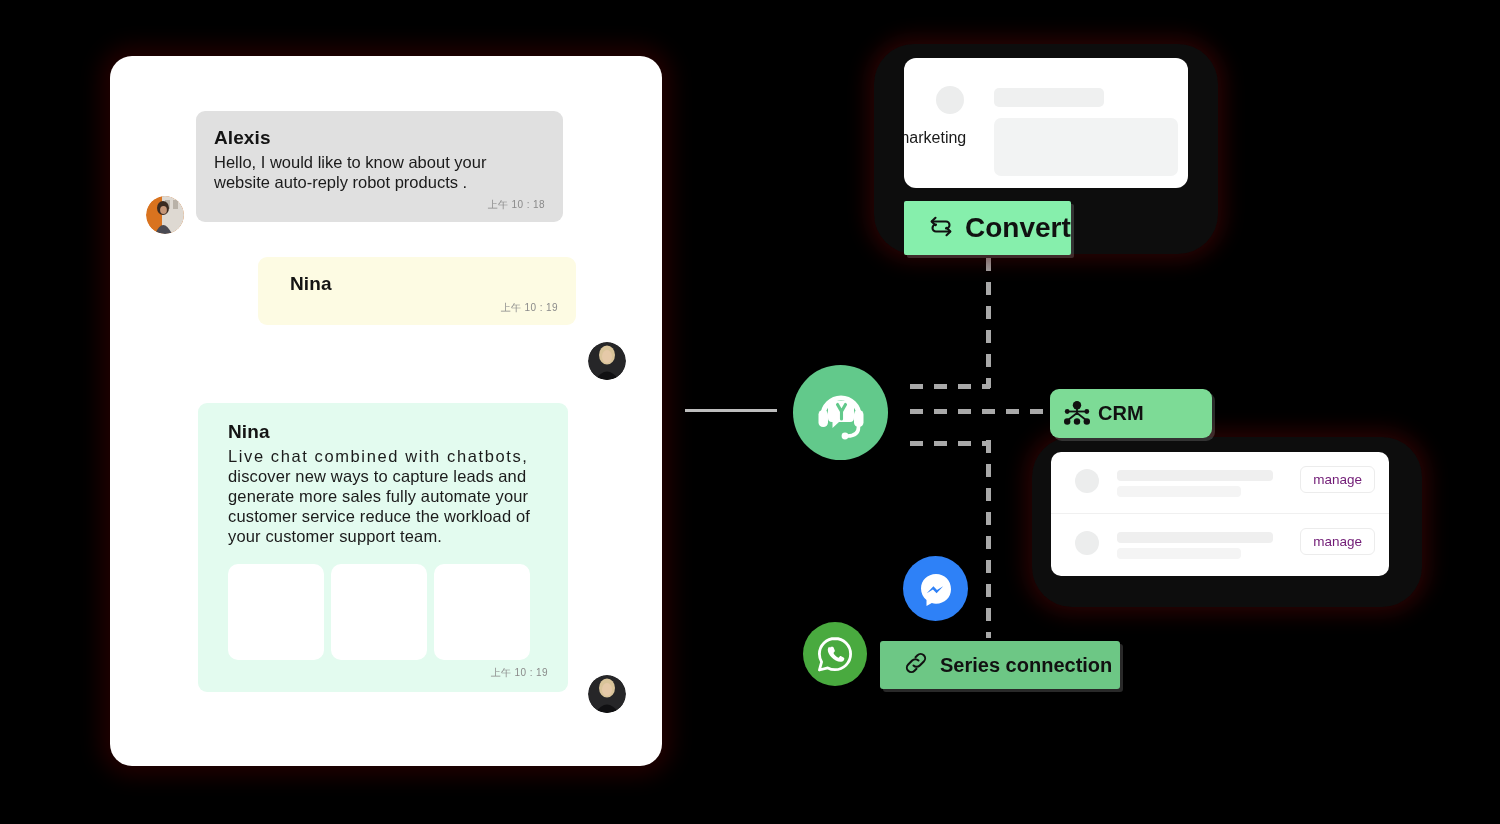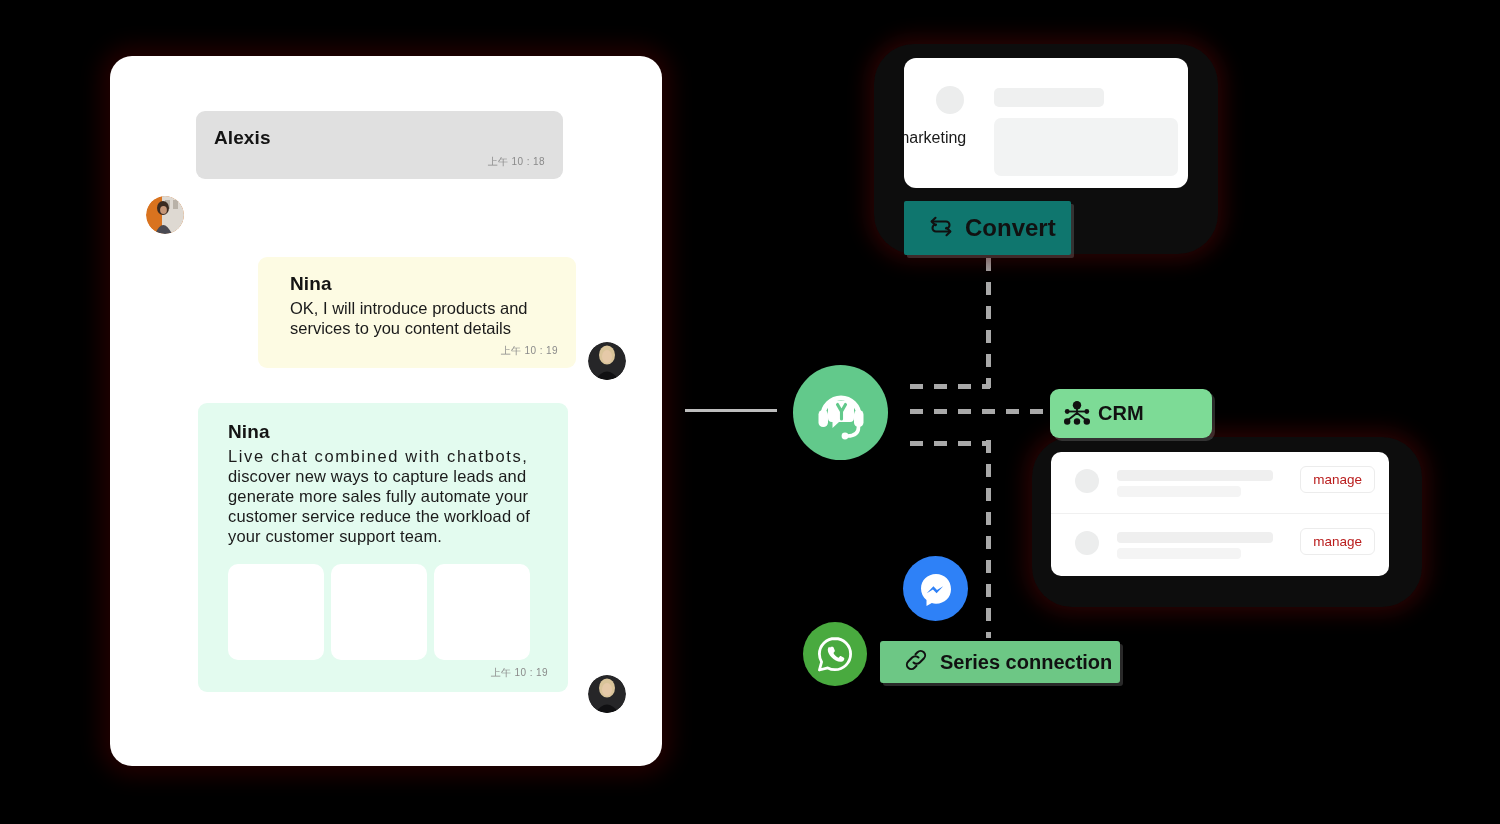--- a/index.html
+++ b/index.html
@@ -190,51 +190,51 @@
     position: absolute; left: 66px; top: 34px;
     width: 124px; height: 11px; border-radius: 4px; background: #f4f4f4;
   }
   .crm-row .manage-btn {
     position: absolute; right: 14px; top: 14px;
     padding: 5px 12px;
     border: 1px solid #ececec;
     border-radius: 6px;
     background: #ffffff;
     font-size: 13.5px;
-    color: #b91c1c;
+    color: #701a75;
   }
 
   
   .pill {
     position: absolute;
     display: flex; align-items: center; gap: 11px;
     font-weight: 700;
     color: #111111;
     box-shadow: 3px 3px 0 rgba(255,255,255,0.16);
   }
   #btn-convert {
     left: 904px; top: 201px;
     width: 167px; height: 54px;
-    background: #0f766e;
+    background: #86efac;
     border-radius: 2px;
     padding-left: 24px;
-    font-size: 24px;
+    font-size: 28px;
     text-align: center;
   }
   #btn-crm {
     left: 1050px; top: 389px;
     width: 162px; height: 49px;
     background: #7ddb96;
     border-radius: 9px;
     padding-left: 48px;
     font-size: 20px;
   }
   #btn-series {
     left: 880px; top: 641px;
-    width: 240px; height: 42px;
+    width: 240px; height: 48px;
     background: #6dc785;
     border-radius: 3px;
     padding-left: 23px;
     font-size: 20px;
   }
 
   
   .channel-icon {
     position: absolute;
     border-radius: 50%;
@@ -253,26 +253,26 @@
 </style>
 </head>
 <body>
 
 <div id="stage">
 
   <div id="chat-panel">
 
     <div class="bubble" id="bubble-alexis">
       <div class="sender">Alexis</div>
+      <div class="body">Hello, I would like to know about your website auto-reply robot products .</div>
       <div class="time">上午 10 : 18</div>
     </div>
 
     <div class="bubble" id="bubble-nina-1">
       <div class="sender">Nina</div>
-      <div class="body">OK, I will introduce products and services to you content details</div>
       <div class="time">上午 10 : 19</div>
     </div>
 
     <div class="bubble" id="bubble-nina-2">
       <div class="sender">Nina</div>
       <div class="body">
         <span id="nina2-first-line">Live chat combined with chatbots,</span>
         <span>discover new ways to capture leads and generate more sales fully automate your customer service reduce the workload of your customer support team.</span>
       </div>
       <div class="thumb-row">

